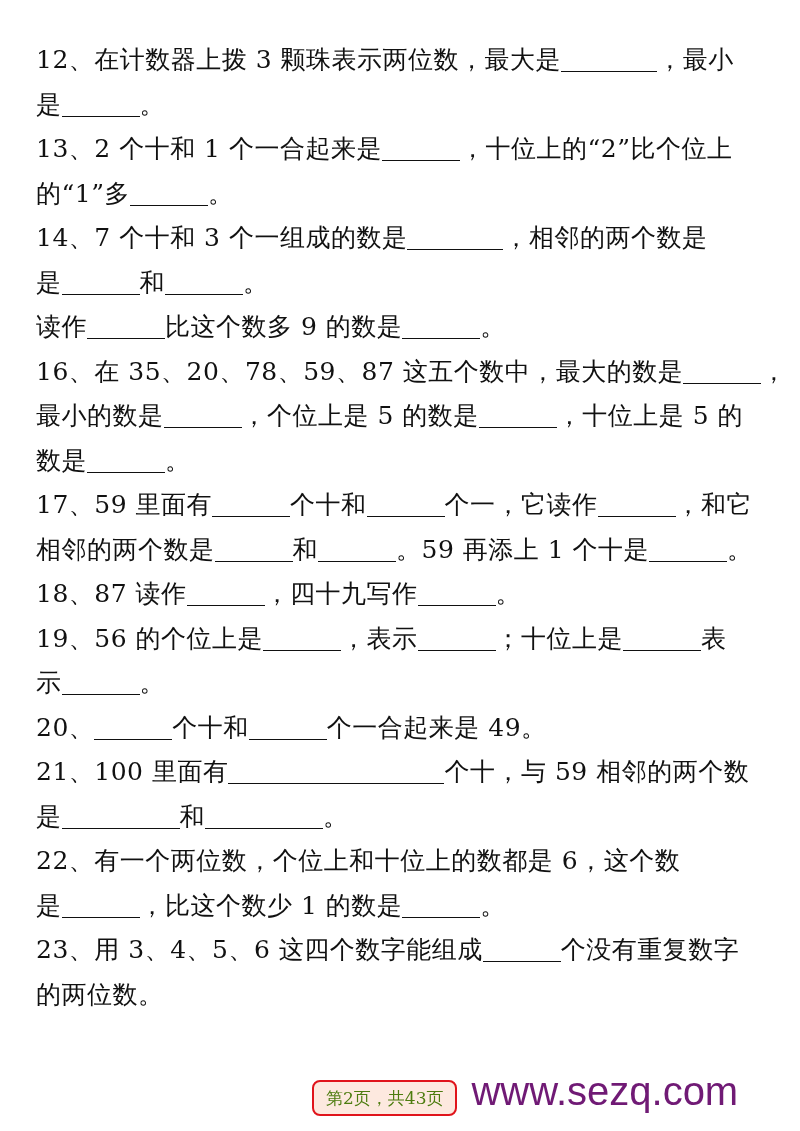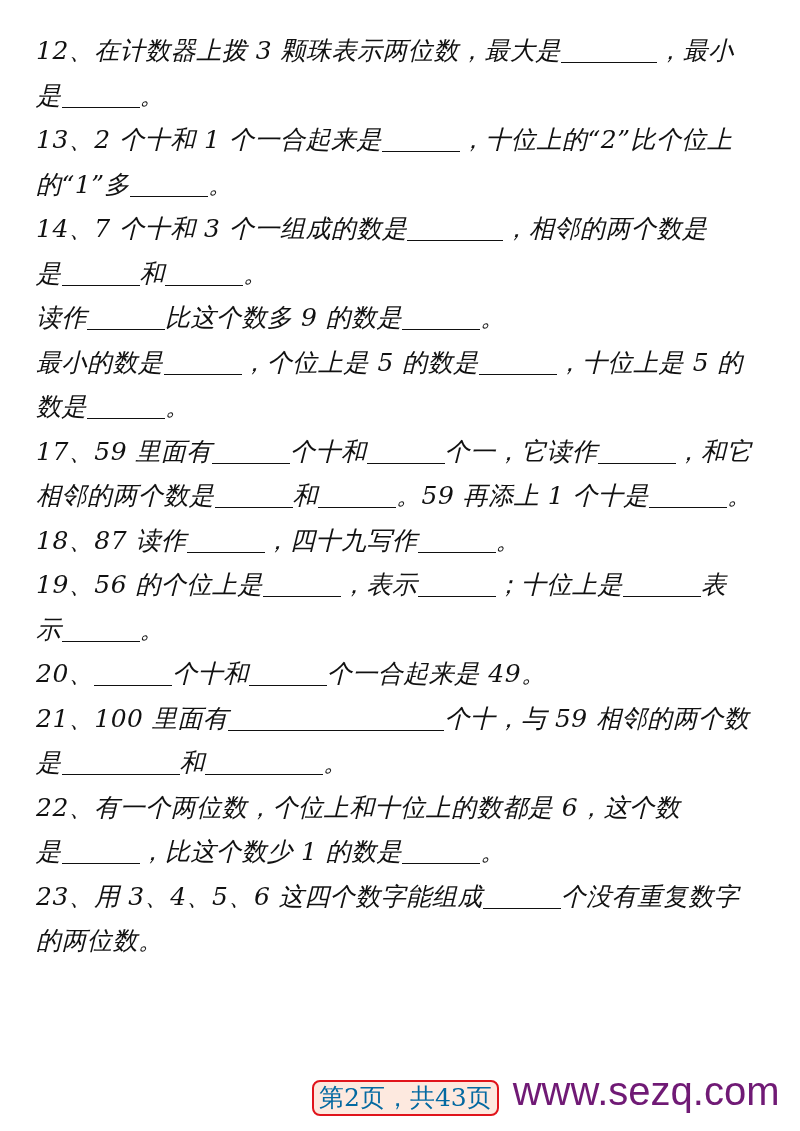--- a/index.html
+++ b/index.html
@@ -1,43 +1,44 @@
 <!DOCTYPE html>
 <html><head>
 <meta charset="utf-8">
 <style>
   html, body { margin: 0; padding: 0; background: #ffffff; }
   body { width: 800px; height: 1131px; position: relative; overflow: hidden;
          font-family: "DejaVu Serif", "Liberation Serif", serif; color: #111; }
-  .doc { position: absolute; left: 36px; top: 29px; width: 730px; font-style: italic; }
+  .doc { position: absolute; left: 36px; top: 38px; width: 730px; }
   .line { height: 44.5px; line-height: 44.5px; font-size: 25px; white-space: nowrap; letter-spacing: 0.5px; }
   .blank { display: inline-block; border-bottom: 1.6px solid #111; height: 28px; vertical-align: -4px; }
   .b5 { width: 78px; } .b6 { width: 96px; } .b8 { width: 118px; } .b14 { width: 216px; }
   .footer { position: absolute; top: 1080px; left: 312px; height: 36px; display: flex; align-items: center; }
-  .page-badge { border: 2.5px solid #e0141b; border-radius: 8px; background: #fde9df; padding: 0 5px;
-                font-size: 25px; line-height: 32px; color: #0369a1; }
+  .page-badge { border: 2.5px solid #e0141b; border-radius: 8px; background: #fde9df; padding: 0 12px;
+                font-size: 17px; line-height: 32px; color: #4d7c0f; }
   .watermark { font-family: "Liberation Sans", "DejaVu Sans", sans-serif; font-size: 40px; color: #701a75;
                margin-left: 14px; margin-top: -14px; }
 </style>
 </head>
 <body>
 
 <div class="doc">
 
   <div class="line"><span>12、在计数器上拨 3 颗珠表示两位数，最大是</span><span class="blank b6"></span><span>，最小</span></div>
   <div class="line"><span>是</span><span class="blank b5"></span><span>。</span></div>
 
   <div class="line"><span>13、2 个十和 1 个一合起来是</span><span class="blank b5"></span><span>，十位上的“2”比个位上</span></div>
   <div class="line"><span>的“1”多</span><span class="blank b5"></span><span>。</span></div>
 
   <div class="line"><span>14、7 个十和 3 个一组成的数是</span><span class="blank b6"></span><span>，相邻的两个数是</span></div>
   <div class="line"><span>是</span><span class="blank b5"></span><span>和</span><span class="blank b5"></span><span>。</span></div>
 
   <div class="line"><span>读作</span><span class="blank b5"></span><span>比这个数多 9 的数是</span><span class="blank b5"></span><span>。</span></div>
 
+  <div class="line"><span>16、在 35、20、78、59、87 这五个数中，最大的数是</span><span class="blank b5"></span><span>，</span></div>
   <div class="line"><span>最小的数是</span><span class="blank b5"></span><span>，个位上是 5 的数是</span><span class="blank b5"></span><span>，十位上是 5 的</span></div>
   <div class="line"><span>数是</span><span class="blank b5"></span><span>。</span></div>
 
   <div class="line"><span>17、59 里面有</span><span class="blank b5"></span><span>个十和</span><span class="blank b5"></span><span>个一，它读作</span><span class="blank b5"></span><span>，和它</span></div>
   <div class="line"><span>相邻的两个数是</span><span class="blank b5"></span><span>和</span><span class="blank b5"></span><span>。59 再添上 1 个十是</span><span class="blank b5"></span><span>。</span></div>
 
   <div class="line"><span>18、87 读作</span><span class="blank b5"></span><span>，四十九写作</span><span class="blank b5"></span><span>。</span></div>
 
   <div class="line"><span>19、56 的个位上是</span><span class="blank b5"></span><span>，表示</span><span class="blank b5"></span><span>；十位上是</span><span class="blank b5"></span><span>表</span></div>
   <div class="line"><span>示</span><span class="blank b5"></span><span>。</span></div>

